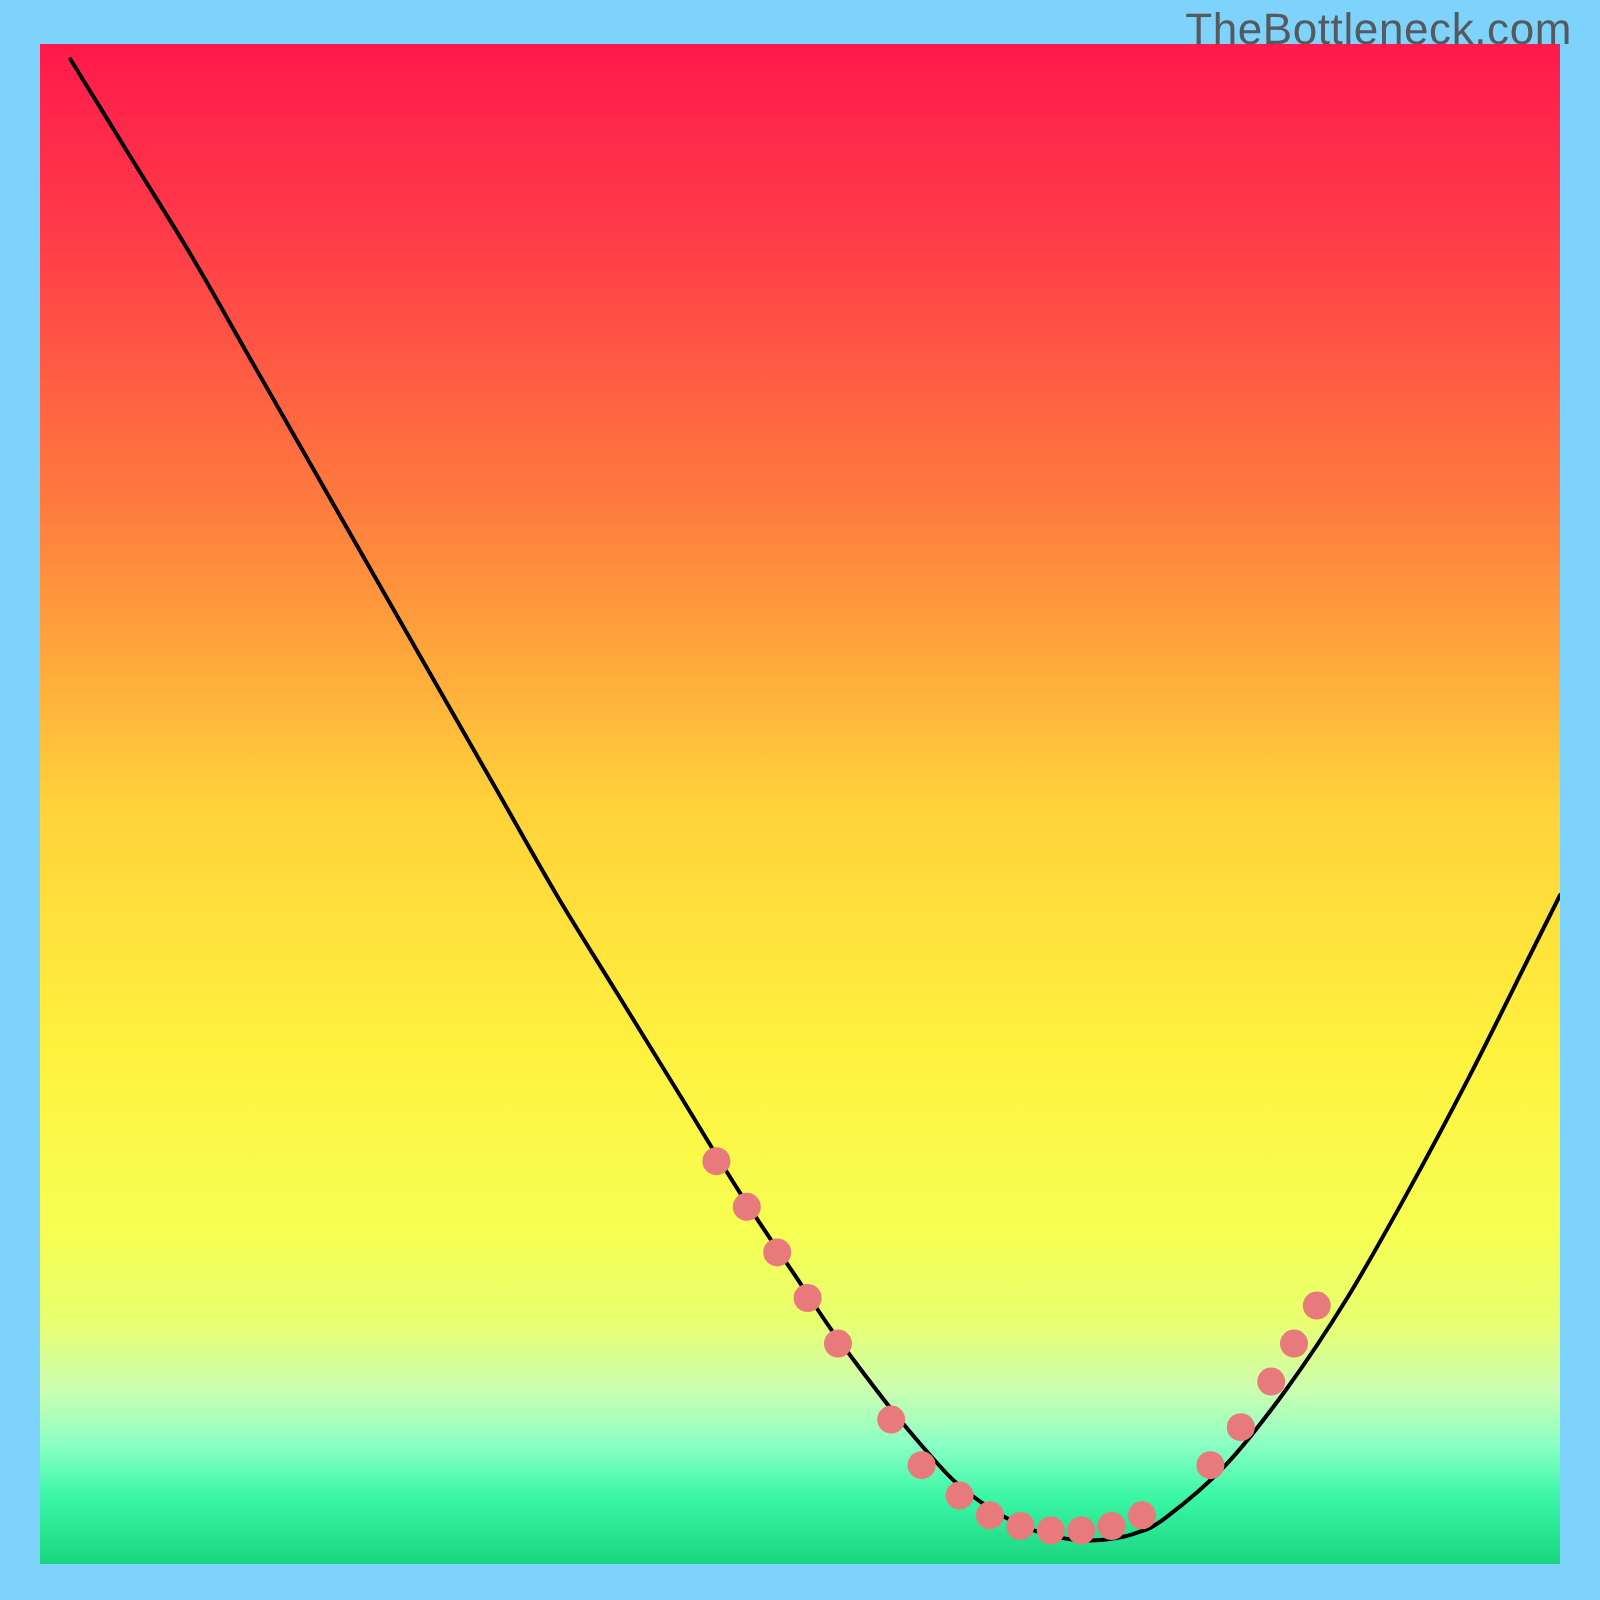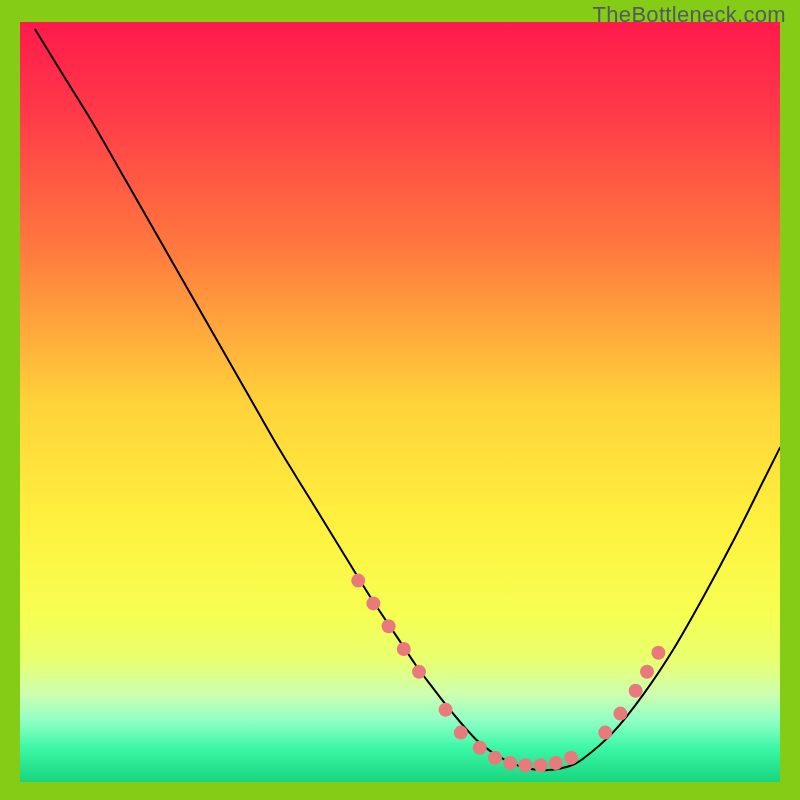--- a/index.html
+++ b/index.html
@@ -10,21 +10,21 @@
     background: #000;
     overflow: hidden;
     font-family: Arial, Helvetica, sans-serif;
   }
   .frame {
     position: absolute;
     left: 0;
     top: 0;
     width: 800px;
     height: 800px;
-    background: #84cc16;
+    background: #7dd3fc;
   }
   .plot {
     position: absolute;
     left: 20px;
     top: 22px;
     width: 760px;
     height: 760px;
     overflow: hidden;
   }
   .watermark {

